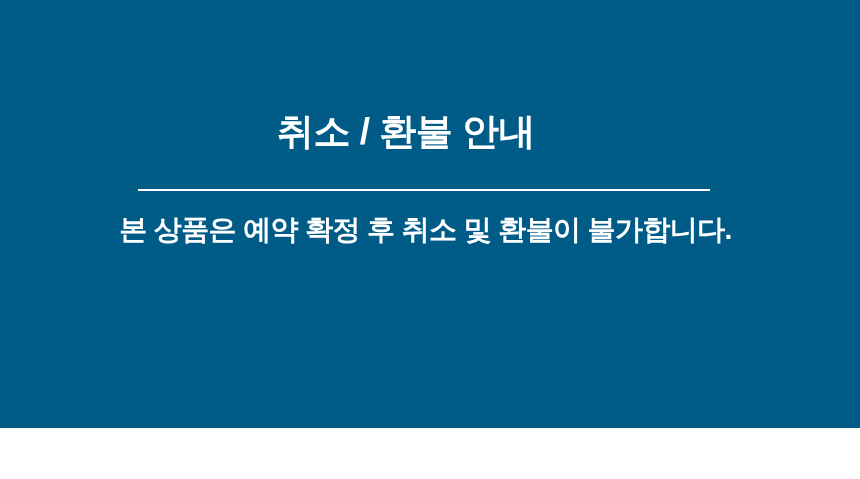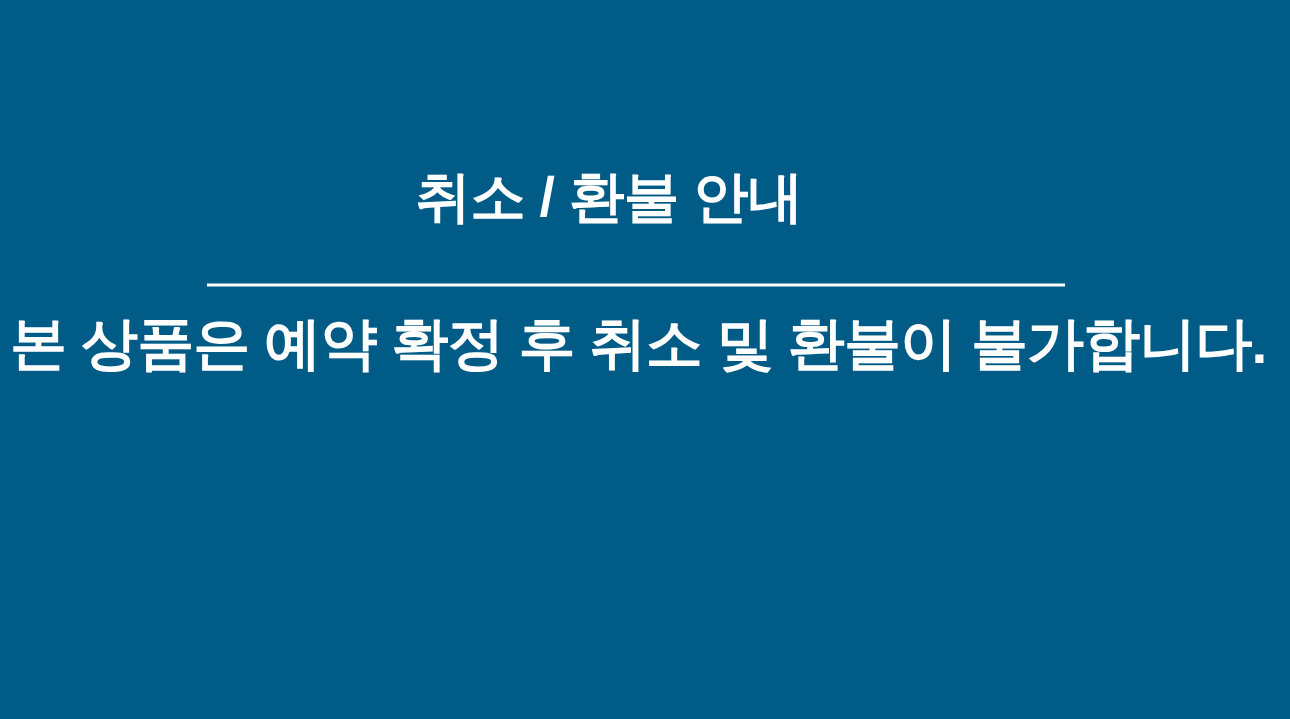--- a/index.html
+++ b/index.html
@@ -13,21 +13,21 @@
     height: 479px;
     overflow: hidden;
     font-family: "Liberation Sans", "DejaVu Sans", sans-serif;
     -webkit-font-smoothing: antialiased;
   }
 
   .notice-banner {
     position: relative;
     box-sizing: border-box;
     width: 860px;
-    height: 479px;
+    height: 428px;
     background: #005B87;
     display: block;
   }
 
   .notice-content {
     position: absolute;
     left: 0;
     top: 0;
     width: 860px;
   }
@@ -64,21 +64,21 @@
     margin: 0;
   }
 
   .notice-body {
     position: absolute;
     left: 0;
     top: 209px;
     width: 851px;      
     text-align: center;
     color: #FFFFFF;
-    font-size: 38px;
+    font-size: 28px;
     line-height: 42px;
     font-weight: 700;
     letter-spacing: -0.6px;
     white-space: nowrap;
     margin: 0;
   }
 </style>
 </head>
 <body>
 

